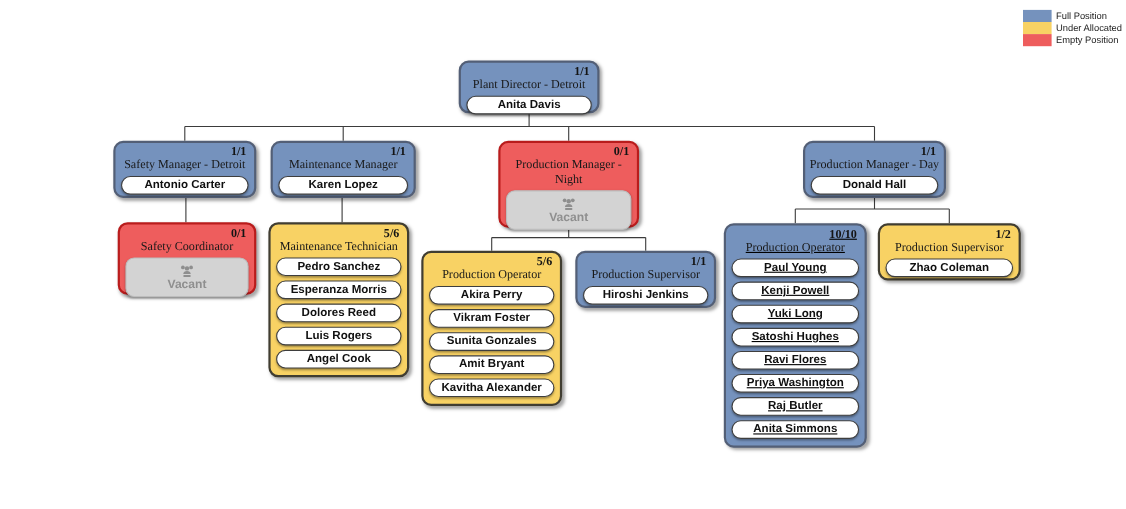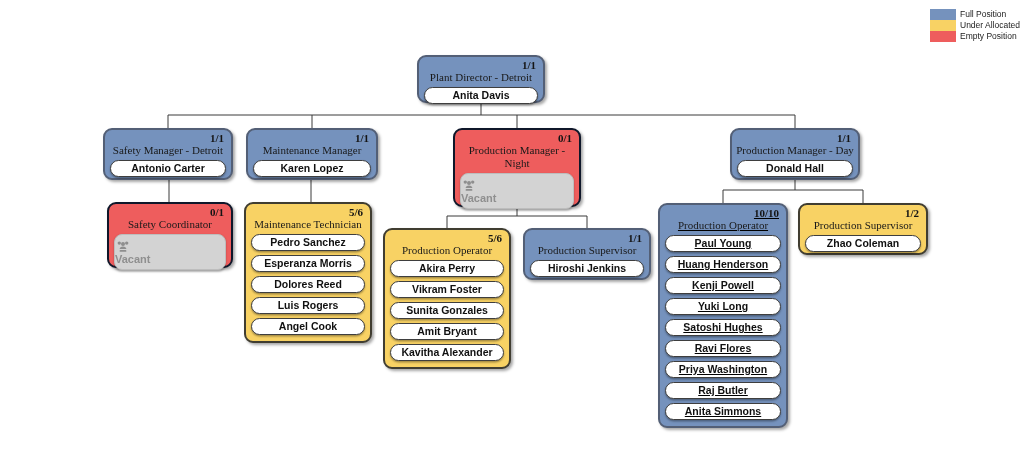--- a/index.html
+++ b/index.html
@@ -4,32 +4,32 @@
 <style>
   html,body{margin:0;padding:0;background:#fff;}
   #canvas{position:relative;width:1024px;height:463px;background:#ffffff;overflow:hidden;
           font-family:"Liberation Sans",sans-serif;}
   #connectors{position:absolute;left:0;top:0;width:1024px;height:463px;pointer-events:none;}
 
   .node{position:absolute;border-radius:9px;box-sizing:border-box;
         box-shadow:2px 2px 3px rgba(0,0,0,.35);}
   .node.full {background:#7592bd;border:2px solid #535f76;}
   .node.under{background:#f8d264;border:2px solid #403d31;}
-  .node.empty{background:#ee5d5d;border:2px solid #0f172a;}
+  .node.empty{background:#ee5d5d;border:2px solid #b91c1c;}
 
   .count{font-family:"Liberation Serif",serif;font-weight:bold;font-size:11px;line-height:11px;
          height:11px;text-align:right;padding:3px 7px 0 0;color:#141414;}
   .title{font-family:"Liberation Serif",serif;font-size:11px;line-height:13px;text-align:center;
          color:#191919;padding:0 3px;}
   .members{display:flex;flex-direction:column;gap:4px;padding:3px 5px 6px;}
   .pill{background:#ffffff;border:1.5px solid #3e3e3e;border-radius:10px;height:15px;
         line-height:15px;text-align:center;font-size:10.5px;font-weight:bold;color:#101010;
         box-shadow:0 1.5px 2px rgba(0,0,0,.35);white-space:nowrap;overflow:hidden;}
   .vacant-pill{background:#d3d3d3;border:1.5px solid #bdbdbd;border-radius:8px;margin:3px 5px 6px;
-        height:34px;display:flex;flex-direction:column;align-items:flex-start;justify-content:center;
+        height:34px;display:flex;flex-direction:column;align-items:center;justify-content:center;
         box-shadow:0 1.5px 2px rgba(0,0,0,.25);}
   .vacant-label{font-size:11px;font-weight:bold;color:#8f8f8f;line-height:12px;}
 
   .legend{position:absolute;left:930px;top:9px;}
   .legend-row{display:flex;align-items:stretch;height:11px;}
   .legend-swatch{width:26px;height:11px;margin-right:4px;}
   .legend-label{font-size:8.5px;line-height:11px;color:#1c1c1c;white-space:nowrap;}
 </style>
 </head>
 <body>
@@ -154,21 +154,20 @@
     <div class="members">
       <div class="pill">Hiroshi Jenkins</div>
     </div>
   </div>
 
   <div class="node full" style="left:658px;top:203px;width:130px;text-decoration:underline;">
     <div class="count">10/10</div>
     <div class="title">Production Operator</div>
     <div class="members">
       <div class="pill">Paul Young</div>
-      <div class="pill">Huang Henderson</div>
       <div class="pill">Kenji Powell</div>
       <div class="pill">Yuki Long</div>
       <div class="pill">Satoshi Hughes</div>
       <div class="pill">Ravi Flores</div>
       <div class="pill">Priya Washington</div>
       <div class="pill">Raj Butler</div>
       <div class="pill">Anita Simmons</div>
     </div>
   </div>
 

